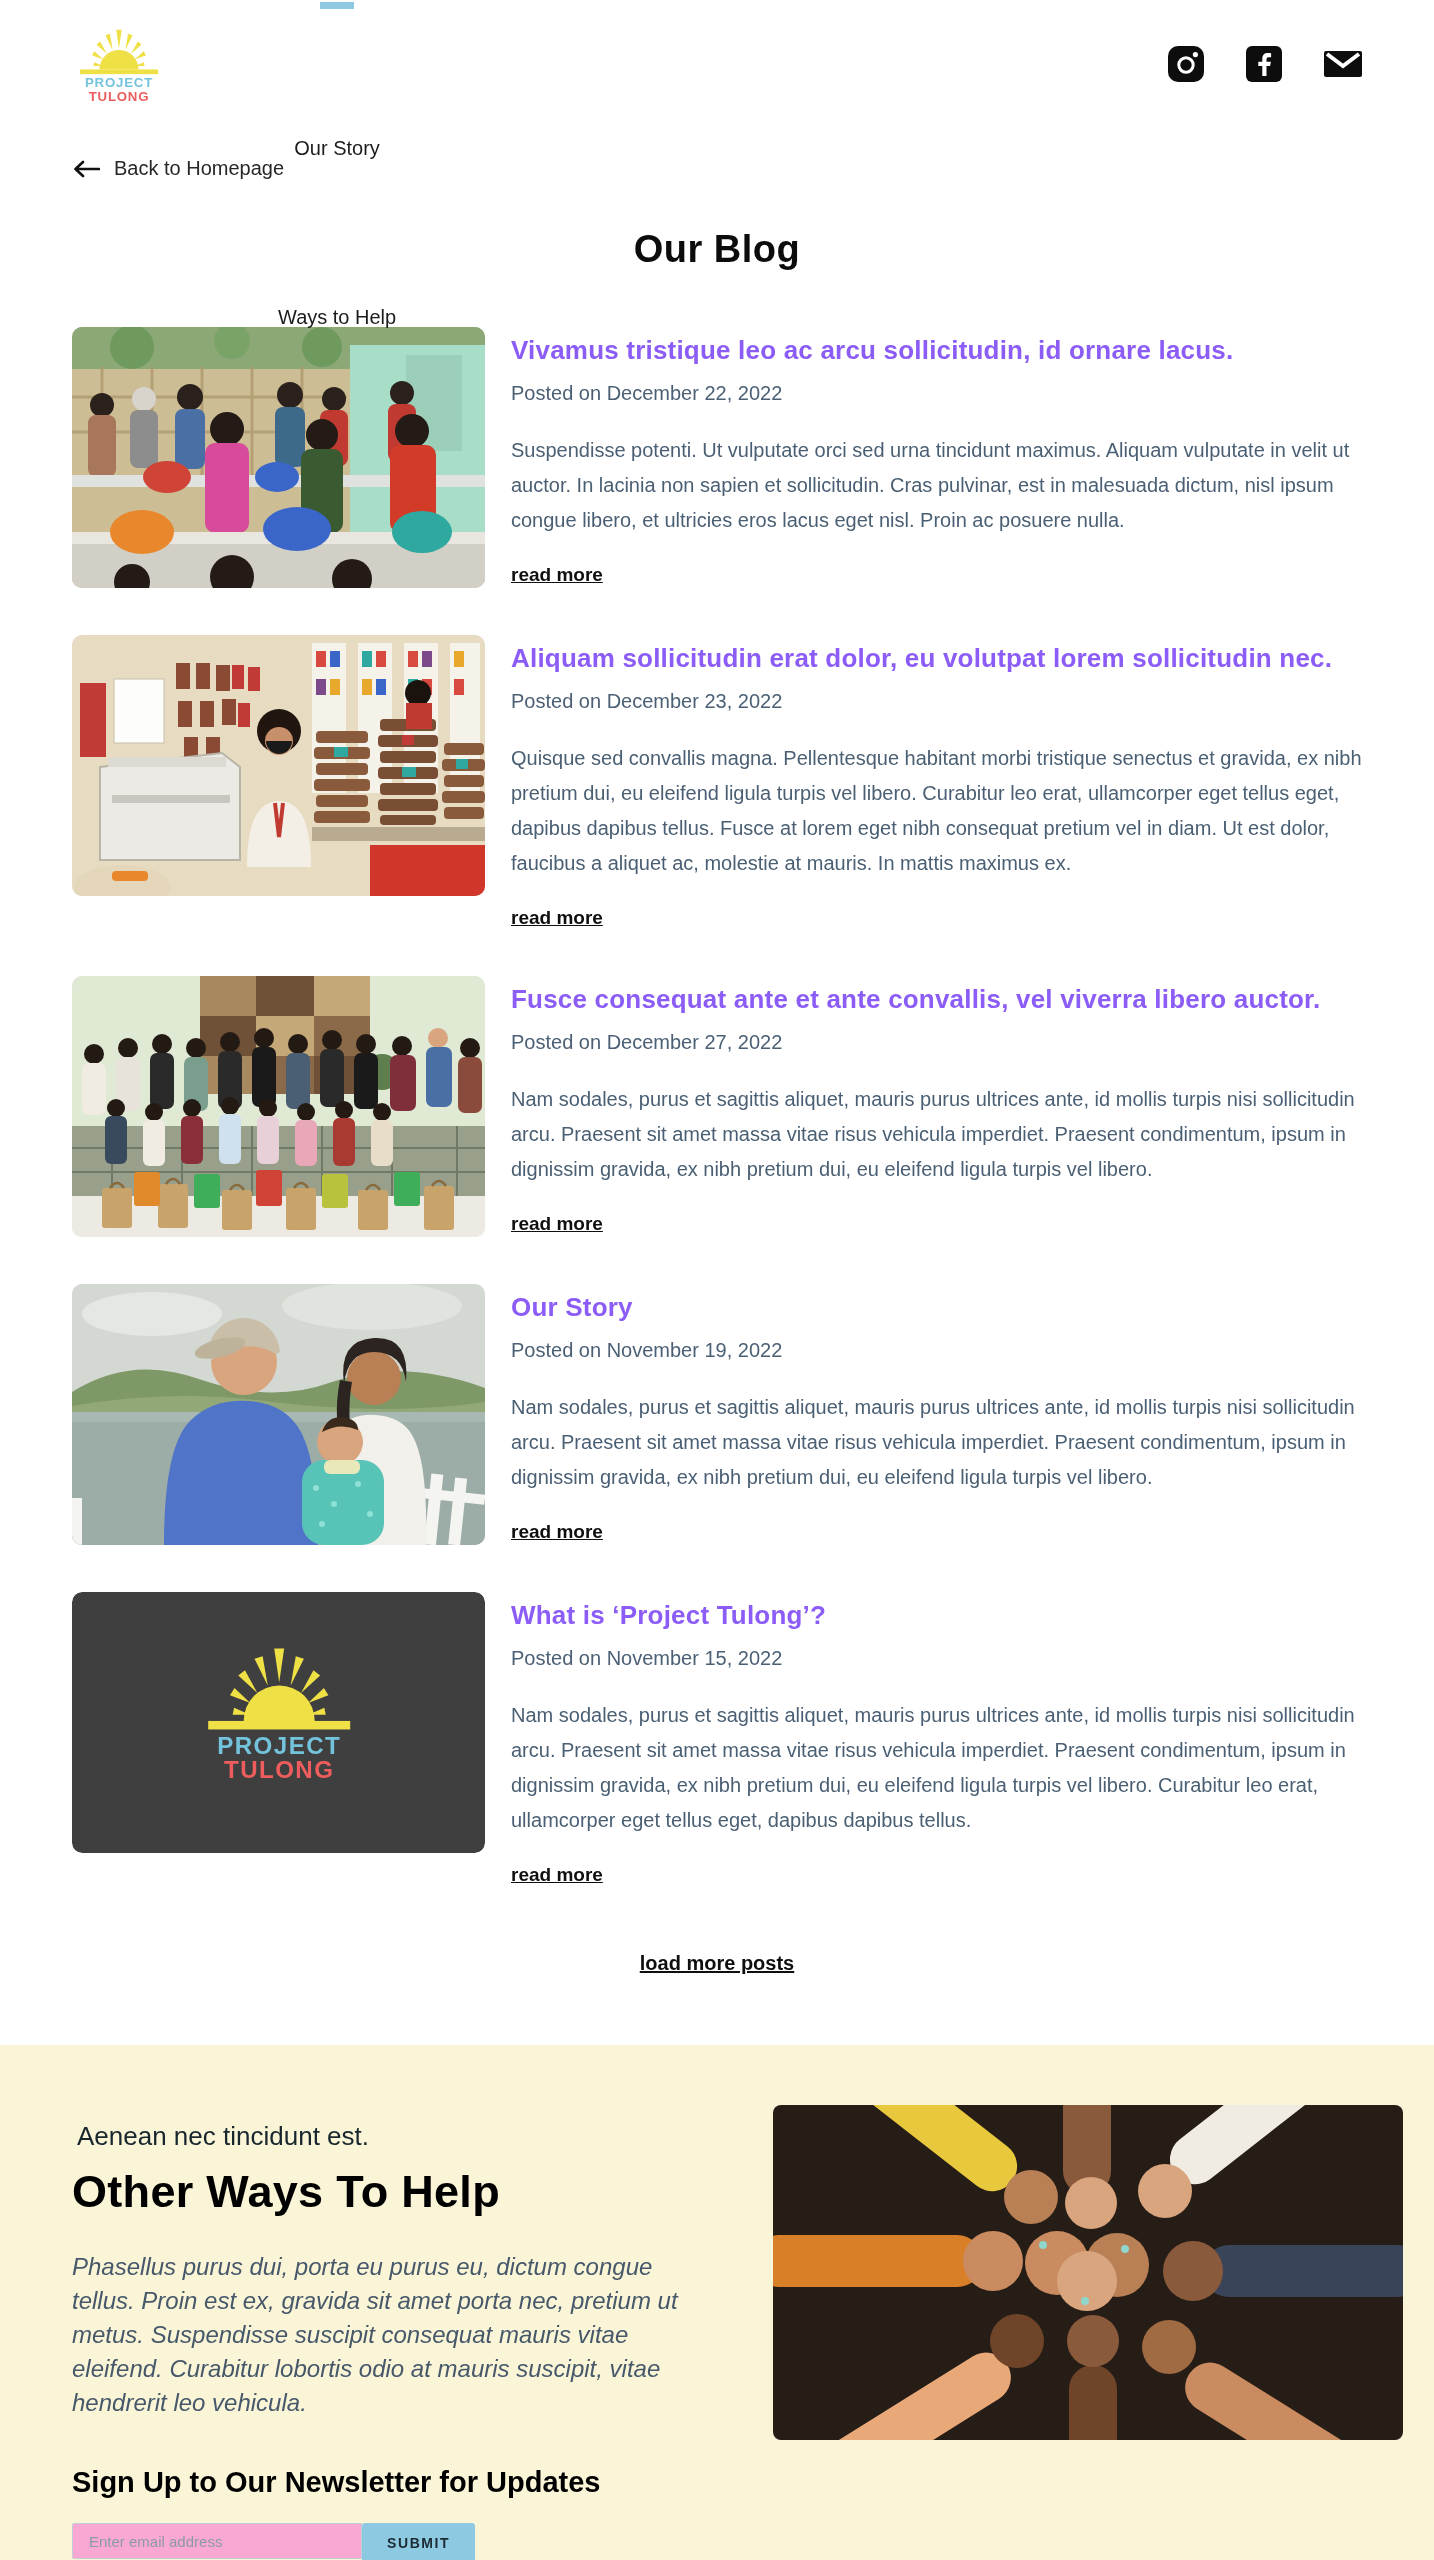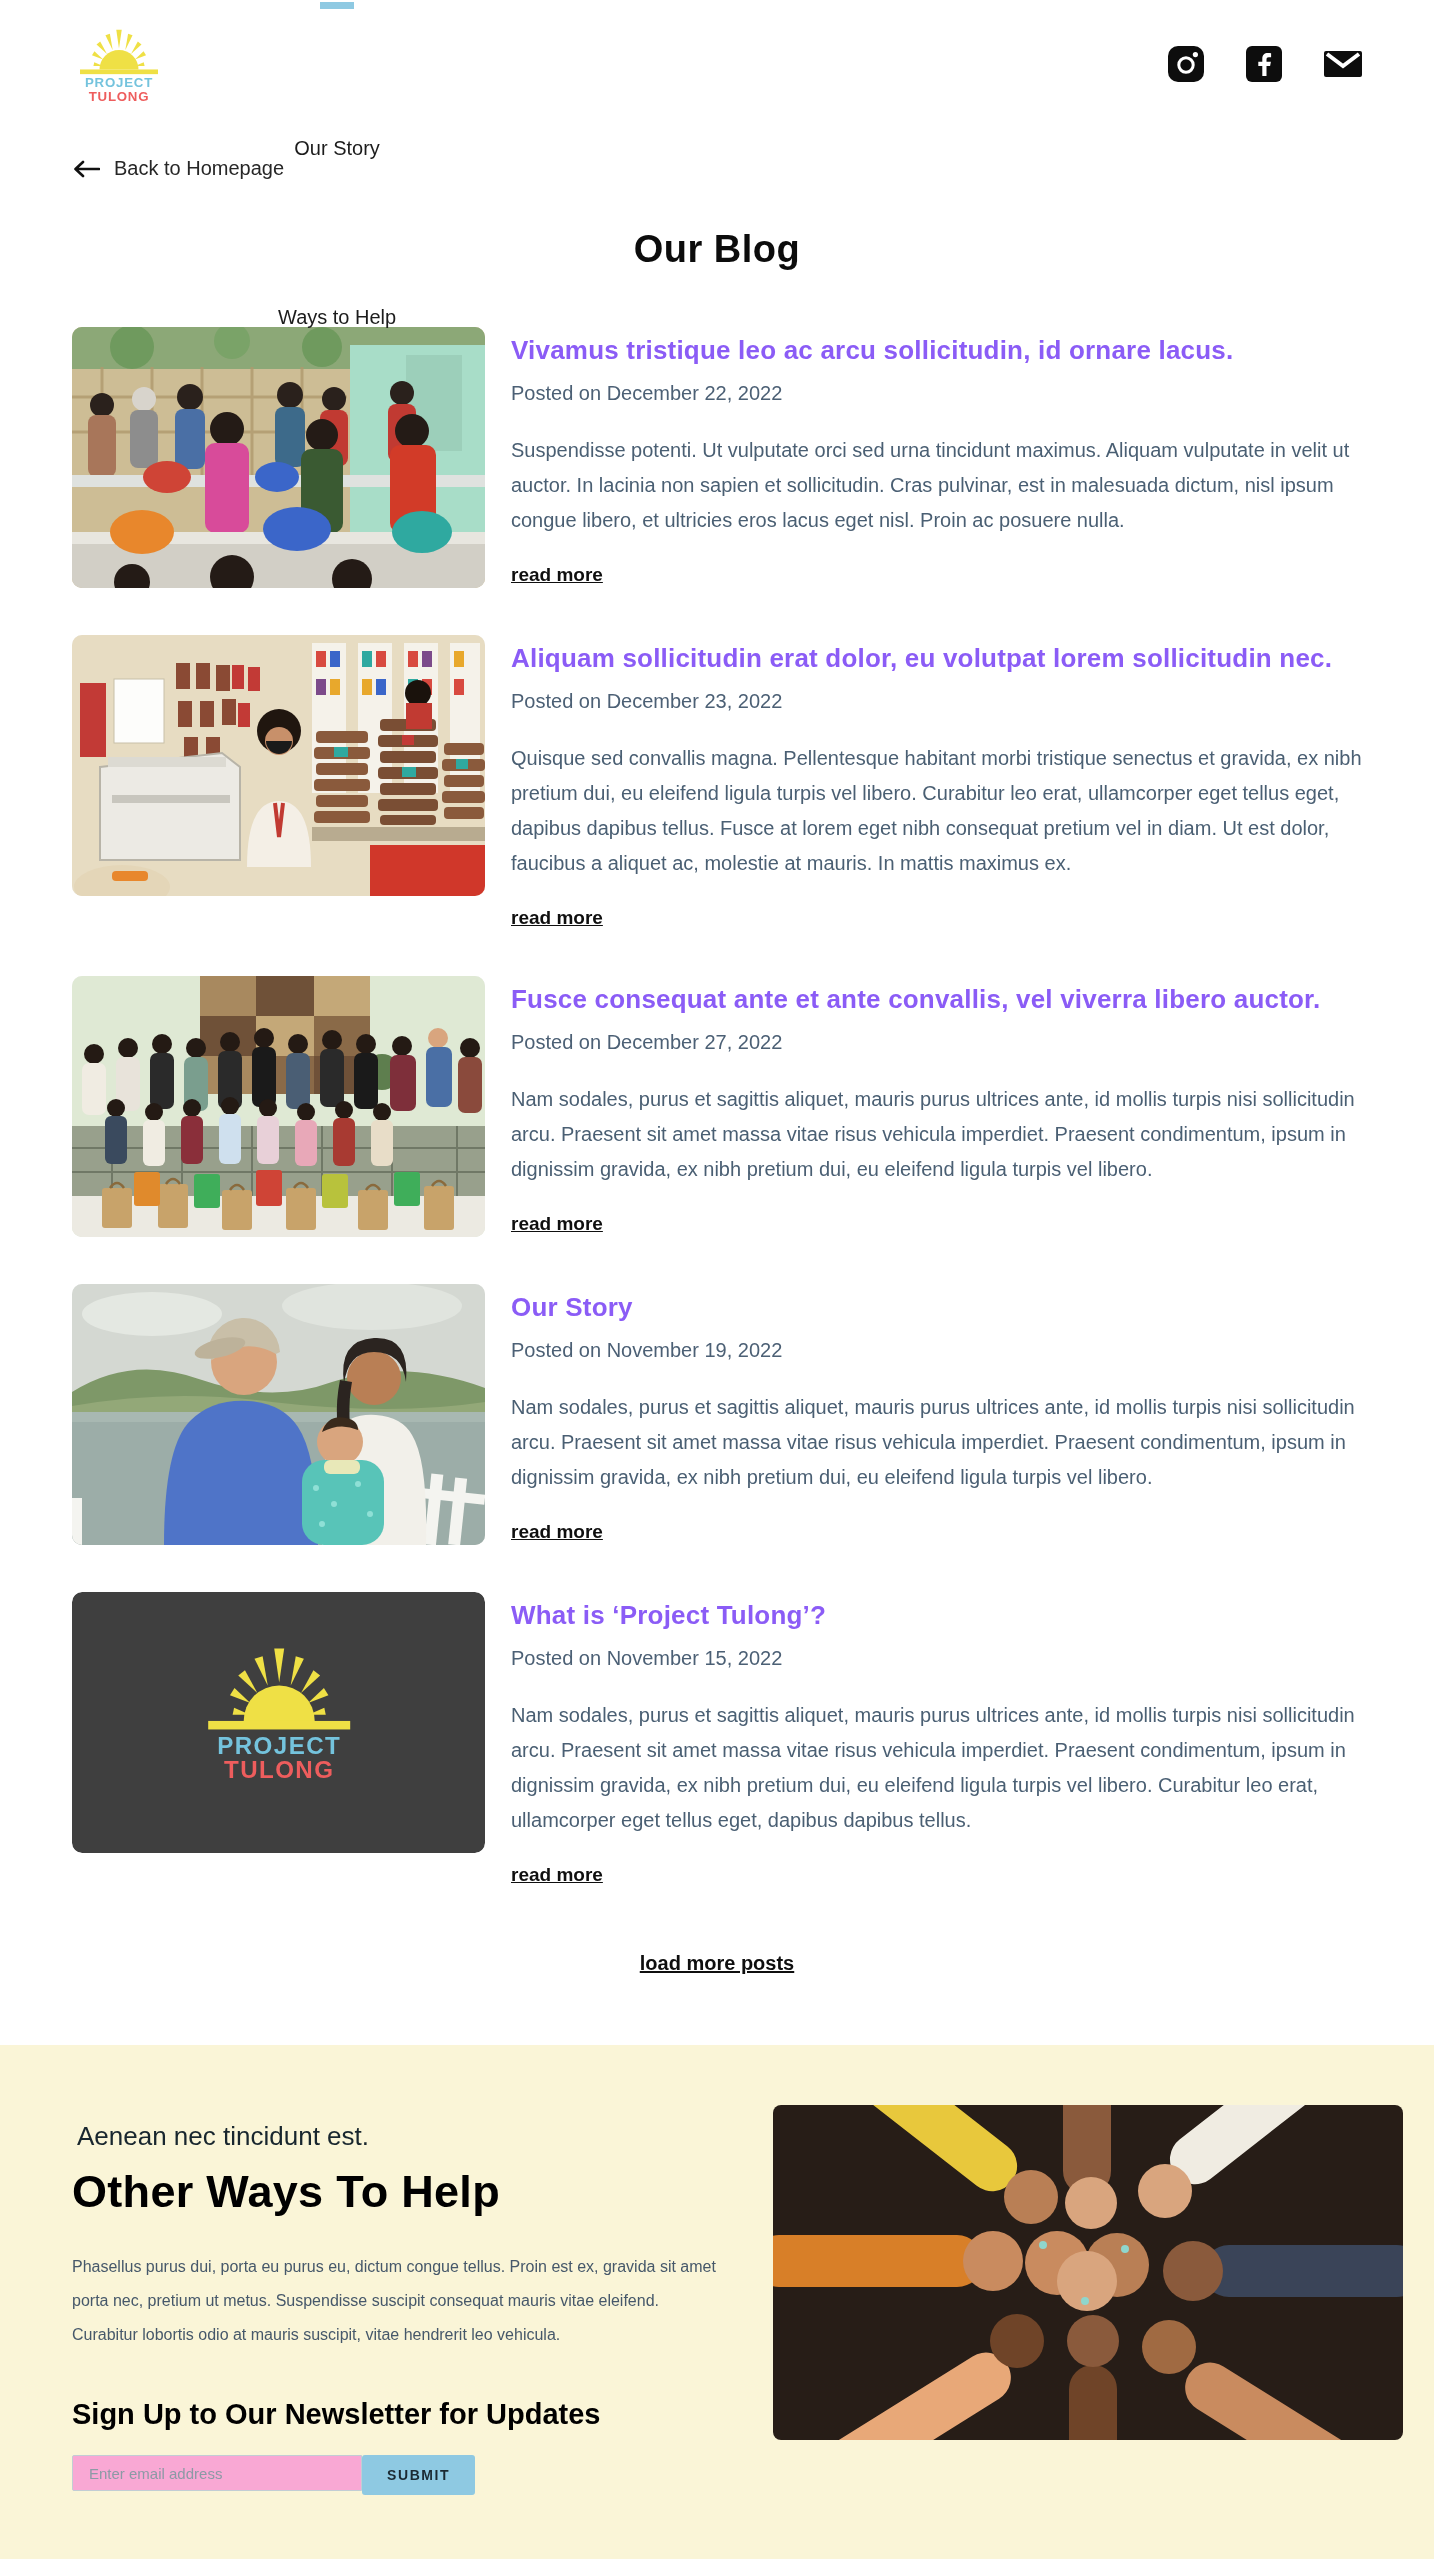--- a/index.html
+++ b/index.html
@@ -41,21 +41,21 @@
   .read-more { font-size:19px; font-weight:bold; color:#0f0f0f; text-decoration:underline;
     display:inline-block; cursor:pointer; }
   .load-more { display:block; width:max-content; margin:66px auto 70px; font-size:20px; font-weight:bold;
     text-decoration:underline; color:#0f0f0f; cursor:pointer; text-align:center; }
 
   
   .help-section { background:#faf5d7; padding:60px 72px 64px; display:flex; gap:56px; }
   .help-left { width:645px; flex:none; padding-top:16px; }
   .help-kicker { font-size:26px; color:#18262e; margin:0 0 14px 5px; font-weight:400; }
   .help-title { font-size:45px; font-weight:800; color:#000000; margin:0 0 32px; letter-spacing:.3px; }
-  .help-body { font-size:16px; line-height:34px; color:#46586a; margin:0 0 46px; }
+  .help-body { font-size:24px; line-height:34px; color:#46586a; margin:0 0 46px;font-style:italic; }
   .newsletter-title { font-size:29px; font-weight:800; color:#000; margin:0 0 24px; }
   .newsletter-form { display:flex; }
   .email-input { width:290px; height:36px; border:1px solid #c2cdd4; background:#f9a8d4;
     padding:16px 16px; font-size:15px; color:#333; font-family:inherit; border-radius:2px 0 0 2px; outline:none; }
   .email-input::placeholder { color:#8c9aa5; }
   .submit-btn { height:40px; padding:0 25px; background:#8ec9e2; border:none; border-radius:3px;
     font-family:inherit; font-weight:bold; font-size:14px; letter-spacing:1.6px; color:#1b2a33; cursor:pointer; }
   .help-photo { width:630px; height:335px; border-radius:8px; overflow:hidden; flex:none; }
   .help-photo svg { display:block; width:100%; height:100%; }
 

